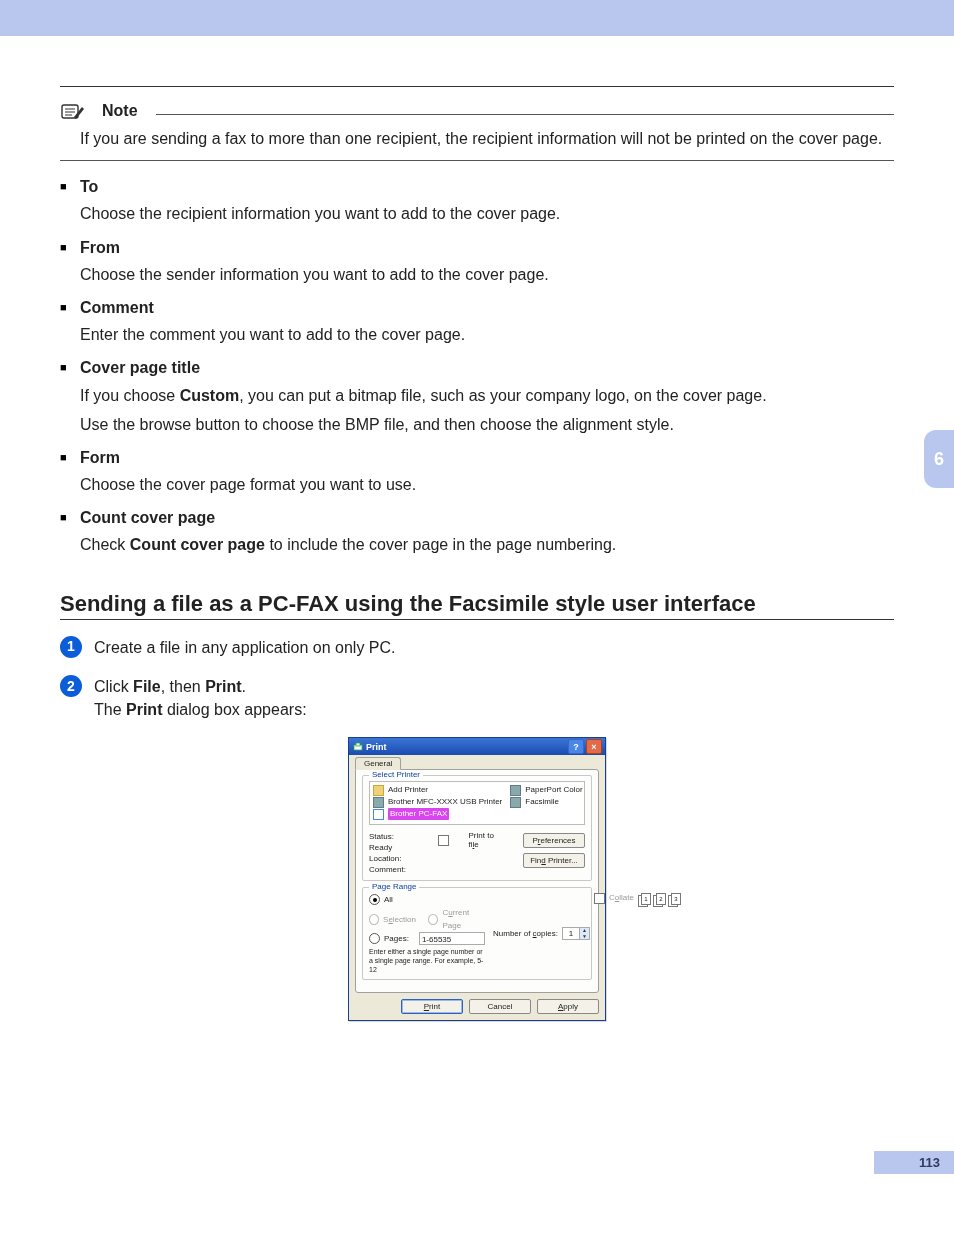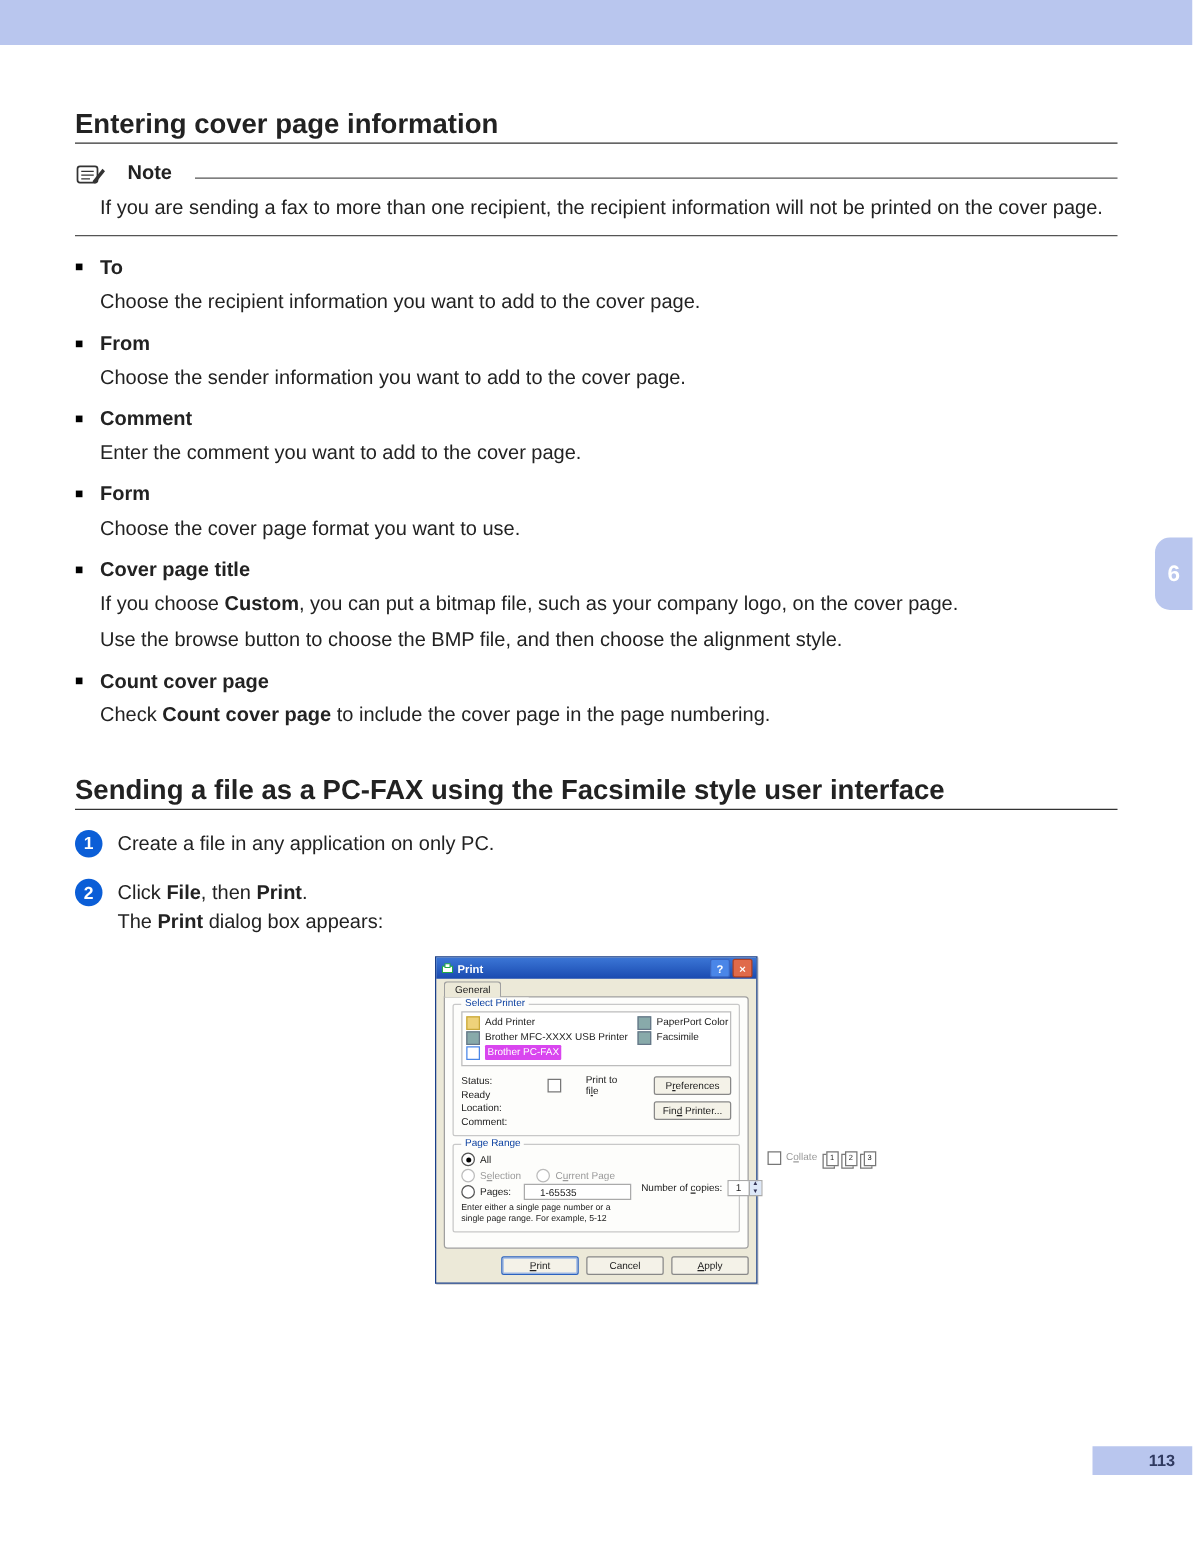--- a/index.html
+++ b/index.html
@@ -319,21 +319,21 @@
     background: #000;
     border-radius: 50%;
   }
   .radio.disabled { border-color: #bbb; }
   .disabled-text { color: #9a9a9a; }
   .tiny-input {
     border: 1px solid #aaa;
     background: #fff;
     height: 11px;
     font-size: 8px;
-    padding: 0 12px;
+    padding: 0 2px;
   }
   .range-cols { display: flex; gap: 8px; }
   .range-left { flex: 1; }
   .range-right {
     width: 92px;
     display: flex;
     flex-direction: row;
     gap: 4px;
     font-size: 8px;
   }
@@ -444,21 +444,20 @@
 
 <div class="top-bar"></div>
 
 <div class="side-tab-wrap">
   <div class="side-tab">6</div>
 </div>
 
 <div class="page">
 
 
-  <h2 class="section-title">Entering cover page information</h2>
   <hr class="thin-rule">
 
   <div class="note-block">
     <div class="note-header">
       <svg class="note-icon" viewBox="0 0 24 20">
         <rect x="2" y="4" width="16" height="13" rx="2" fill="none" stroke="#333" stroke-width="1.4"></rect>
         <line x1="5" y1="8" x2="15" y2="8" stroke="#333" stroke-width="1"></line>
         <line x1="5" y1="11" x2="15" y2="11" stroke="#333" stroke-width="1"></line>
         <line x1="5" y1="14" x2="12" y2="14" stroke="#333" stroke-width="1"></line>
         <polygon points="14,16 22,6 24,8 16,18" fill="#333"></polygon>
@@ -477,27 +476,27 @@
     </li>
     <li>
       <div class="bhead"><span class="sq"></span><b>From</b></div>
       <div class="bdesc">Choose the sender information you want to add to the cover page.</div>
     </li>
     <li>
       <div class="bhead"><span class="sq"></span><b>Comment</b></div>
       <div class="bdesc">Enter the comment you want to add to the cover page.</div>
     </li>
     <li>
-      <div class="bhead"><span class="sq"></span><b>Form</b></div>
-      <div class="bdesc">Choose the cover page format you want to use.</div>
-    </li>
-    <li>
       <div class="bhead"><span class="sq"></span><b>Cover page title</b></div>
       <div class="bdesc">If you choose <b>Custom</b>, you can put a bitmap file, such as your company logo, on the cover page.</div>
       <div class="bdesc">Use the browse button to choose the BMP file, and then choose the alignment style.</div>
+    </li>
+    <li>
+      <div class="bhead"><span class="sq"></span><b>Form</b></div>
+      <div class="bdesc">Choose the cover page format you want to use.</div>
     </li>
     <li>
       <div class="bhead"><span class="sq"></span><b>Count cover page</b></div>
       <div class="bdesc">Check <b>Count cover page</b> to include the cover page in the page numbering.</div>
     </li>
   </ul>
 
   <h2 class="section-title" style="margin-top:34px;">Sending a file as a PC-FAX using the Facsimile style user interface</h2>
   <hr class="thin-rule">
 

